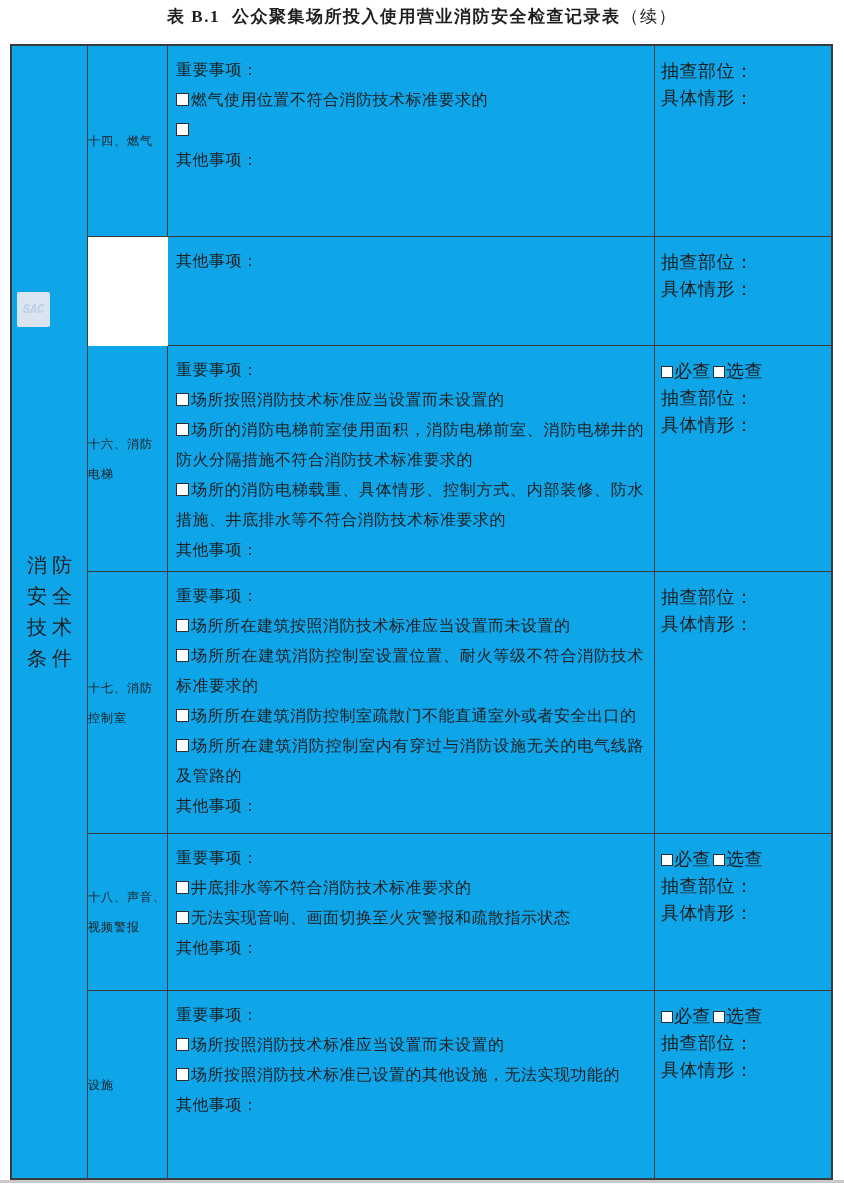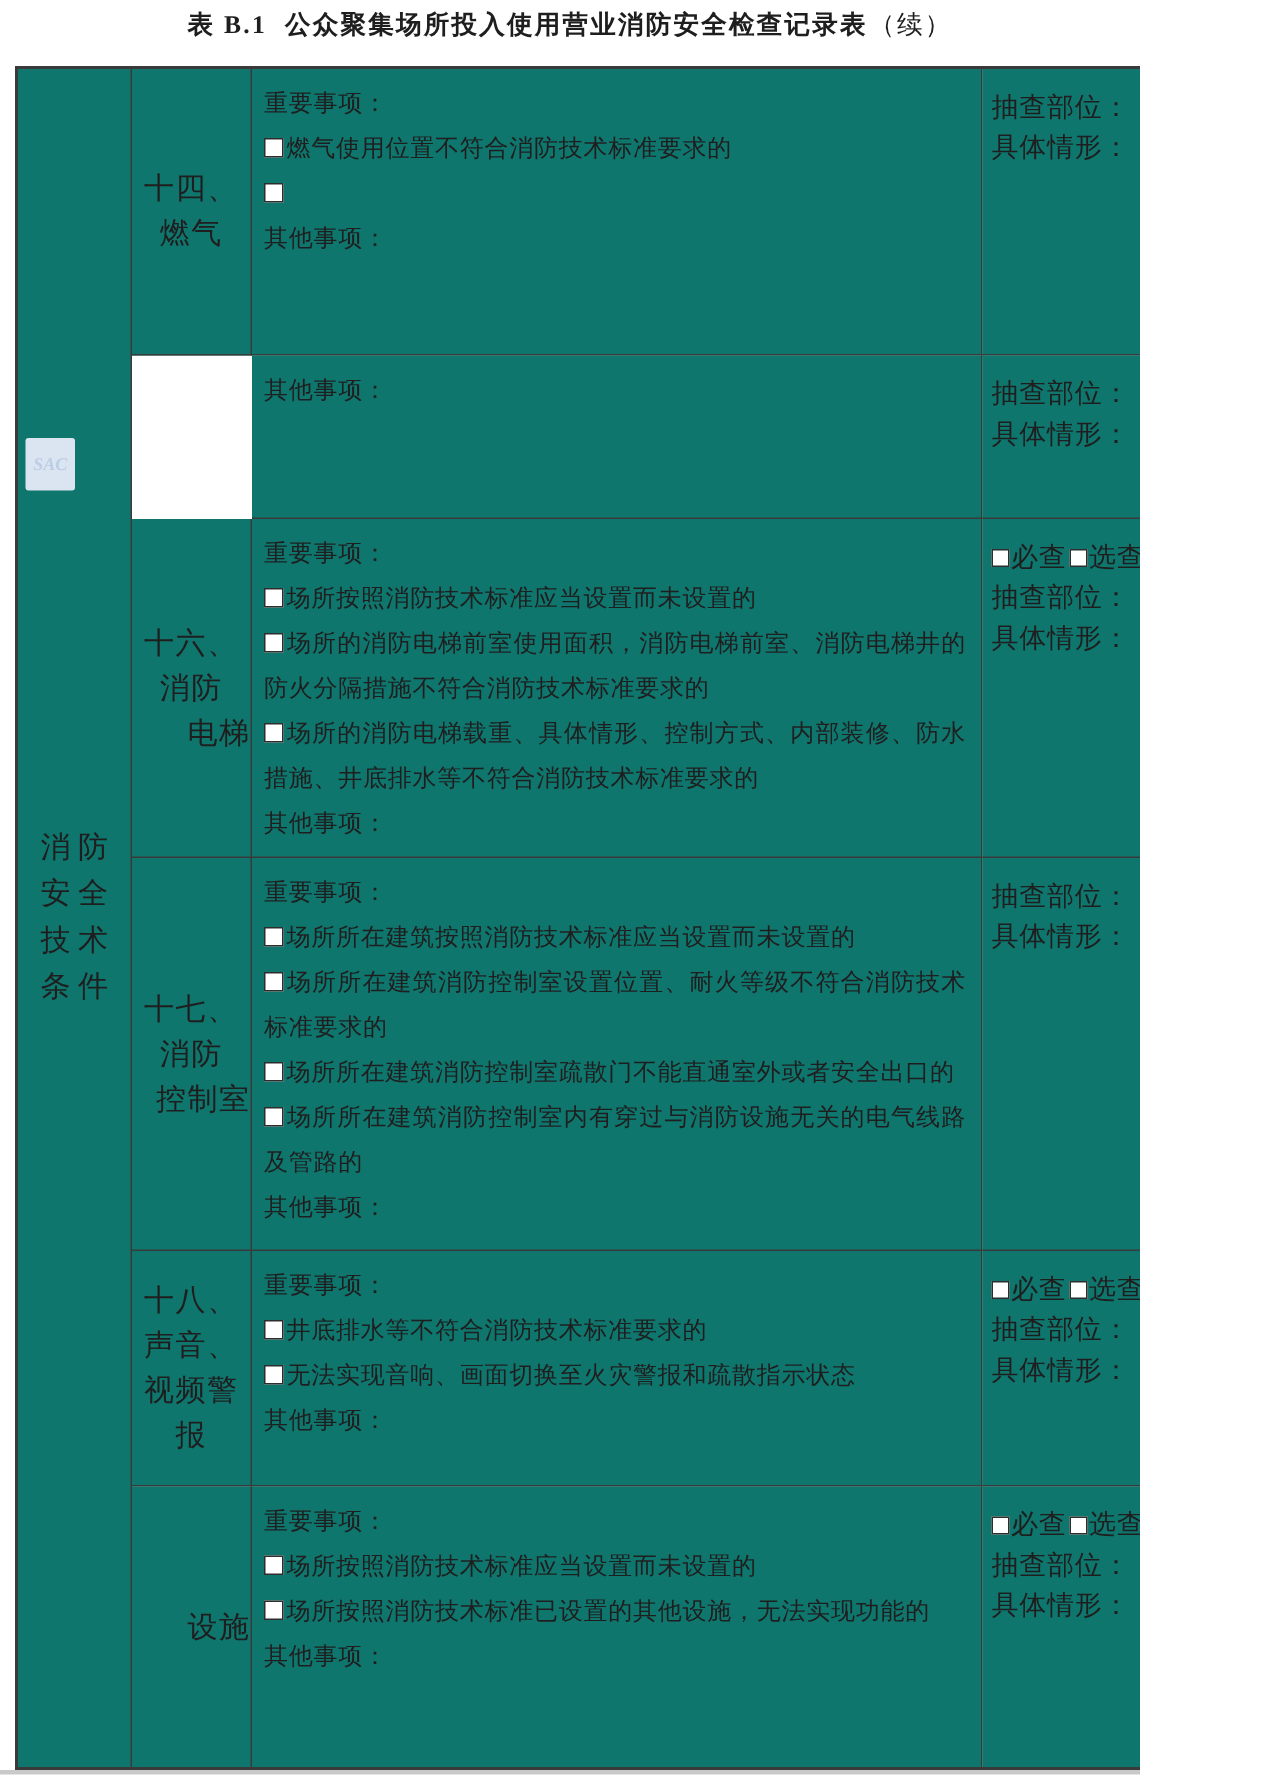--- a/index.html
+++ b/index.html
@@ -2,63 +2,63 @@
 <html><head>
 <meta charset="utf-8">
 <style>
   * { margin:0; padding:0; box-sizing:border-box; }
   html,body { background:#ffffff; }
   body {
     width:844px; height:1186px;
     font-family:"Liberation Serif","DejaVu Serif",serif;
     color:#1e1e1e;
   }
-  .page { position:relative; width:760px; height:1186px; background:#ffffff; overflow:hidden; }
+  .page { position:relative; width:844px; height:1186px; background:#ffffff; overflow:hidden; }
 
   .doc-title {
     position:absolute; top:5px; left:0; width:100%;
     text-align:center; font-size:17px; font-weight:700; letter-spacing:1.5px;
     white-space:nowrap;
   }
   .doc-title .prefix { margin-right:12px; }
   .doc-title .suffix { font-weight:400; margin-left:1px; }
 
   .sheet {
     position:absolute; left:10px; top:44px; width:823px; height:1136px;
     border:2px solid #3a3a3a; background:#ffffff;
     display:grid;
     grid-template-columns:76px 80px 487px 1fr;
     grid-template-rows:191px 109px 226px 262px 157px 1fr;
   }
-  .cell { border-right:1px solid #3a3a3a; border-bottom:1px solid #3a3a3a; position:relative; background:#0f766e; }
+  .cell { border-right:1px solid #3a3a3a; border-bottom:1px solid #3a3a3a; position:relative; background:#0ea5e9; }
   .last-col { border-right:none; }
   .last-row { border-bottom:none; }
 
   .gc2 { grid-column:2; } .gc3 { grid-column:3; } .gc4 { grid-column:4; }
   .gr1 { grid-row:1; } .gr2 { grid-row:2; } .gr3 { grid-row:3; }
   .gr4 { grid-row:4; } .gr5 { grid-row:5; } .gr6 { grid-row:6; }
 
   .side {
     grid-column:1; grid-row:1 / 7; border-bottom:none;
     display:flex; flex-direction:column; justify-content:center; align-items:center;
   }
   .sh-line { font-size:20px; line-height:31px; letter-spacing:5px; text-indent:5px; }
 
   .wm {
     position:absolute; left:5px; top:246px; width:33px; height:35px;
     background:#dbe4f1; border-radius:2px;
     display:flex; align-items:center; justify-content:center;
-    font-family:Liberation Serif, serif;
+    font-family:Liberation Mono, monospace;
     font-style:italic; font-weight:700; font-size:12px; color:#bccee6;
     letter-spacing:0; text-indent:0;
   }
 
   .label {
-    display:flex; flex-direction:column; justify-content:center; align-items:flex-end;
-    text-align:center; font-size:20px; line-height:30px; letter-spacing:1px;
+    display:flex; flex-direction:column; justify-content:center; align-items:flex-start;
+    text-align:center; font-size:12px; line-height:30px; letter-spacing:1px;
   }
 
   .content {
     padding:9px 10px 0 8px;
     font-size:16px; line-height:30px; letter-spacing:0.5px;
     text-align:justify; text-justify:inter-ideograph;
   }
   .cl { word-break:break-all; }
 
   .cb {

